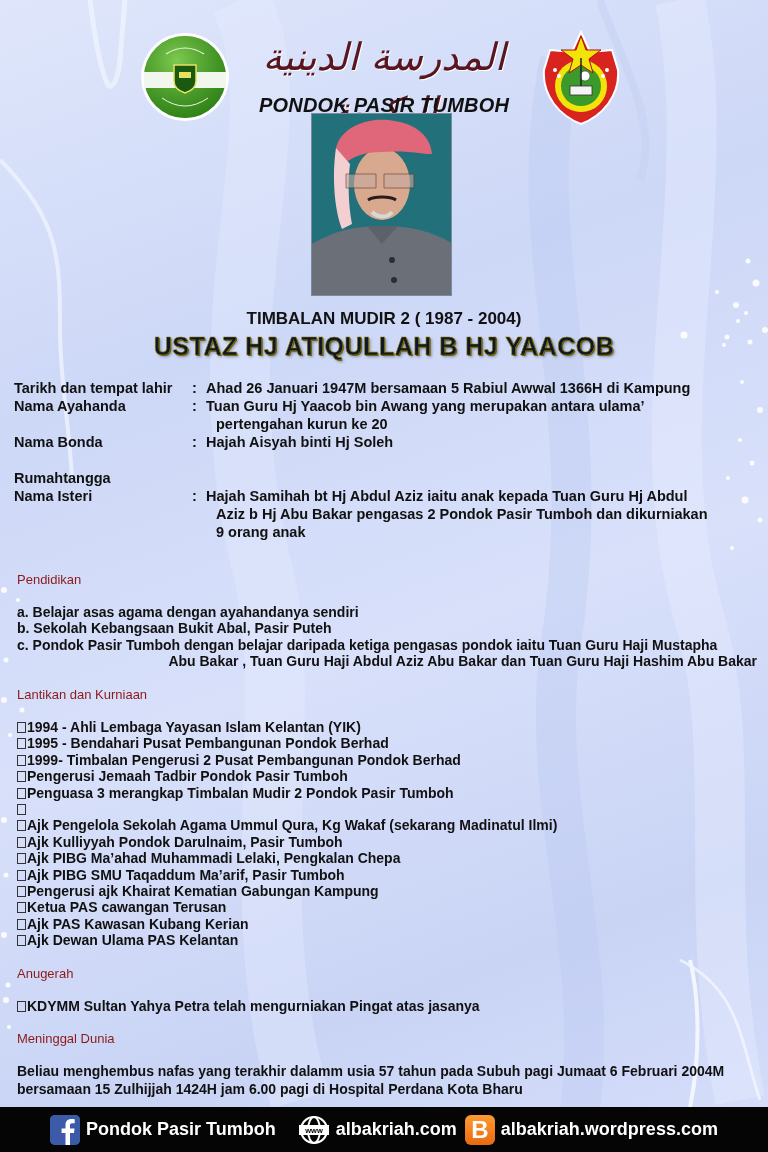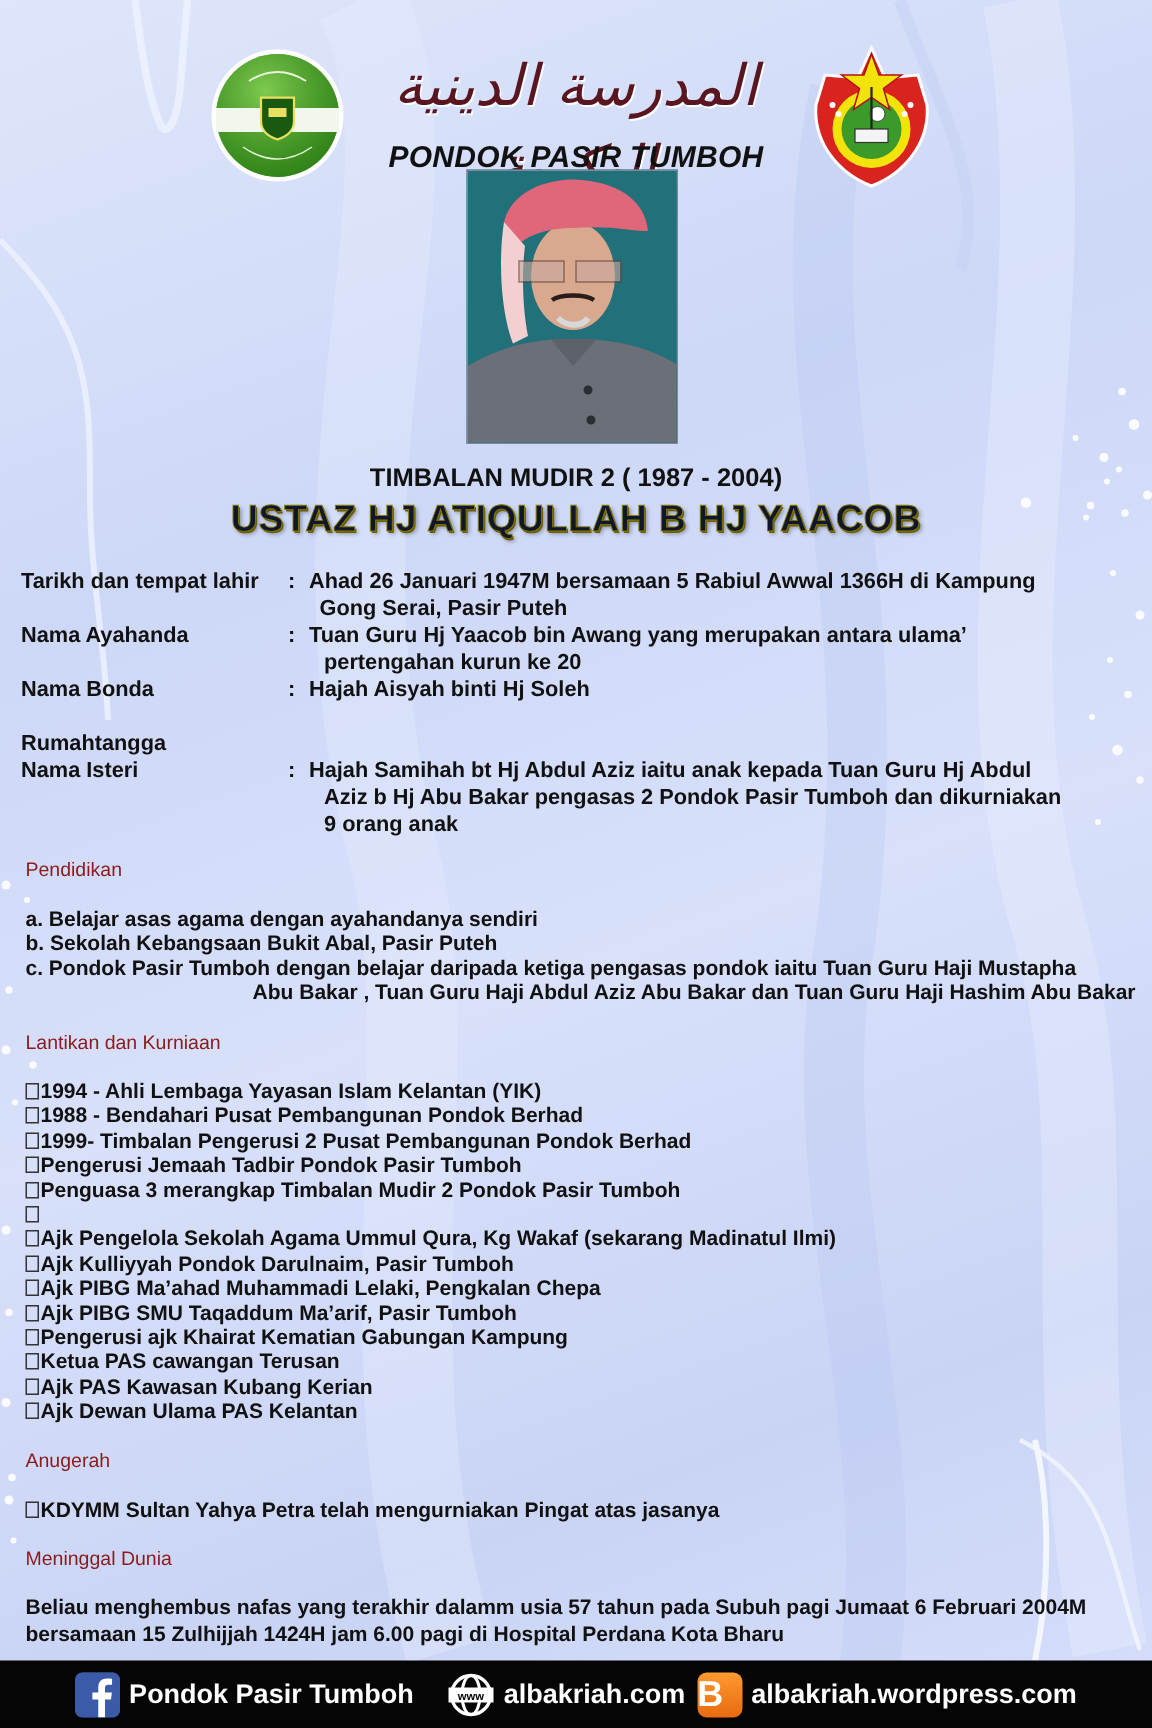--- a/index.html
+++ b/index.html
@@ -58,21 +58,21 @@
     .list .item.indent { padding-left: 15px; text-align: right; }
     .bullet { display: inline-block; width: 9px; height: 11px; border: 1px solid #333; margin-right: 1px; vertical-align: -1px; font-size: 0; }
 
     .para { position: absolute; left: 17px; top: 1062px; width: 750px; font-weight: bold; font-size: 14px; line-height: 18px; }
 
     .footer {
       position: absolute; left: 0; top: 1107px; width: 768px; height: 45px; background: #050505;
       display: flex; align-items: center; justify-content: center; gap: 0;
     }
     .f-item { display: flex; align-items: center; color: #fff; font-weight: bold; font-size: 18px; }
-    .f-icon { width: 30px; height: 30px; border-radius: 5px; display: flex; align-items: center; margin-right: 6px; }
+    .f-icon { width: 30px; height: 30px; border-radius: 5px; display: flex; align-items: center; justify-content: center; margin-right: 6px; }
     .fb-icon { background: linear-gradient(#4a6fc0, #2f4f9e); color: #fff; font-size: 26px; font-family: "DejaVu Sans", sans-serif; align-items: flex-end; }
     .www-icon { width: 32px; height: 30px; }
     .blog-icon { background: linear-gradient(#ff9a30, #e86a10); color: #fff; font-size: 24px; font-weight: bold; border-radius: 6px; }
   </style>
 </head>
 <body>
 
 <div class="bg-layer">
   <svg width="768" height="1152" viewBox="0 0 768 1152">
     <path d="M0 160 C60 220 60 260 60 330 C60 380 70 430 72 480" stroke="#eef2ff" stroke-width="4" fill="none" opacity="0.8"></path>
@@ -177,21 +177,20 @@
 
 <div class="role-title">TIMBALAN MUDIR 2 ( 1987 - 2004)</div>
 <div class="name-title">USTAZ HJ ATIQULLAH B HJ YAACOB</div>
 
 <div class="bio">
   <div class="bio-row">
     <span class="bio-label">Tarikh dan tempat lahir</span>
     <span class="bio-colon">:</span>
     <span class="bio-value">
       <span class="cont">Ahad 26 Januari 1947M bersamaan 5 Rabiul Awwal 1366H di Kampung</span>
-      <span class="cont" style="padding-left:9px">Gong Serai, Pasir Puteh</span>
     </span>
   </div>
   <div class="bio-row">
     <span class="bio-label">Nama Ayahanda</span>
     <span class="bio-colon">:</span>
     <span class="bio-value">
       <span class="cont">Tuan Guru Hj Yaacob bin Awang yang merupakan antara ulama’</span>
       <span class="cont" style="padding-left:12px">pertengahan kurun ke 20</span>
     </span>
   </div>
@@ -221,21 +220,21 @@
 <div class="list" style="top:604px">
   <div class="item">a. Belajar asas agama dengan ayahandanya sendiri</div>
   <div class="item">b. Sekolah Kebangsaan Bukit Abal, Pasir Puteh</div>
   <div class="item">c. Pondok Pasir Tumboh dengan belajar daripada ketiga pengasas pondok iaitu Tuan Guru Haji Mustapha</div>
   <div class="item indent">Abu Bakar , Tuan Guru Haji Abdul Aziz Abu Bakar  dan  Tuan Guru Haji Hashim Abu Bakar</div>
 </div>
 
 <div class="section-head" style="top:687px">Lantikan dan Kurniaan</div>
 <div class="list" style="top:719px">
   <div class="item"><span class="bullet"></span><span>1994 - Ahli Lembaga Yayasan Islam Kelantan (YIK)</span></div>
-  <div class="item"><span class="bullet"></span><span>1988 - Bendahari Pusat Pembangunan Pondok Berhad</span></div>
+  <div class="item"><span class="bullet"></span><span>1995 - Bendahari Pusat Pembangunan Pondok Berhad</span></div>
   <div class="item"><span class="bullet"></span><span>1999- Timbalan Pengerusi 2 Pusat Pembangunan Pondok Berhad</span></div>
   <div class="item"><span class="bullet"></span><span>Pengerusi Jemaah Tadbir Pondok Pasir Tumboh</span></div>
   <div class="item"><span class="bullet"></span><span>Penguasa 3 merangkap Timbalan Mudir 2 Pondok Pasir Tumboh</span></div>
   <div class="item"><span class="bullet"></span></div>
   <div class="item"><span class="bullet"></span><span>Ajk Pengelola Sekolah Agama Ummul Qura, Kg Wakaf (sekarang Madinatul Ilmi)</span></div>
   <div class="item"><span class="bullet"></span><span>Ajk Kulliyyah Pondok Darulnaim, Pasir Tumboh</span></div>
   <div class="item"><span class="bullet"></span><span>Ajk PIBG Ma’ahad Muhammadi Lelaki, Pengkalan Chepa</span></div>
   <div class="item"><span class="bullet"></span><span>Ajk PIBG SMU Taqaddum Ma’arif, Pasir Tumboh</span></div>
   <div class="item"><span class="bullet"></span><span>Pengerusi ajk Khairat Kematian Gabungan Kampung</span></div>
   <div class="item"><span class="bullet"></span><span>Ketua PAS cawangan Terusan</span></div>

